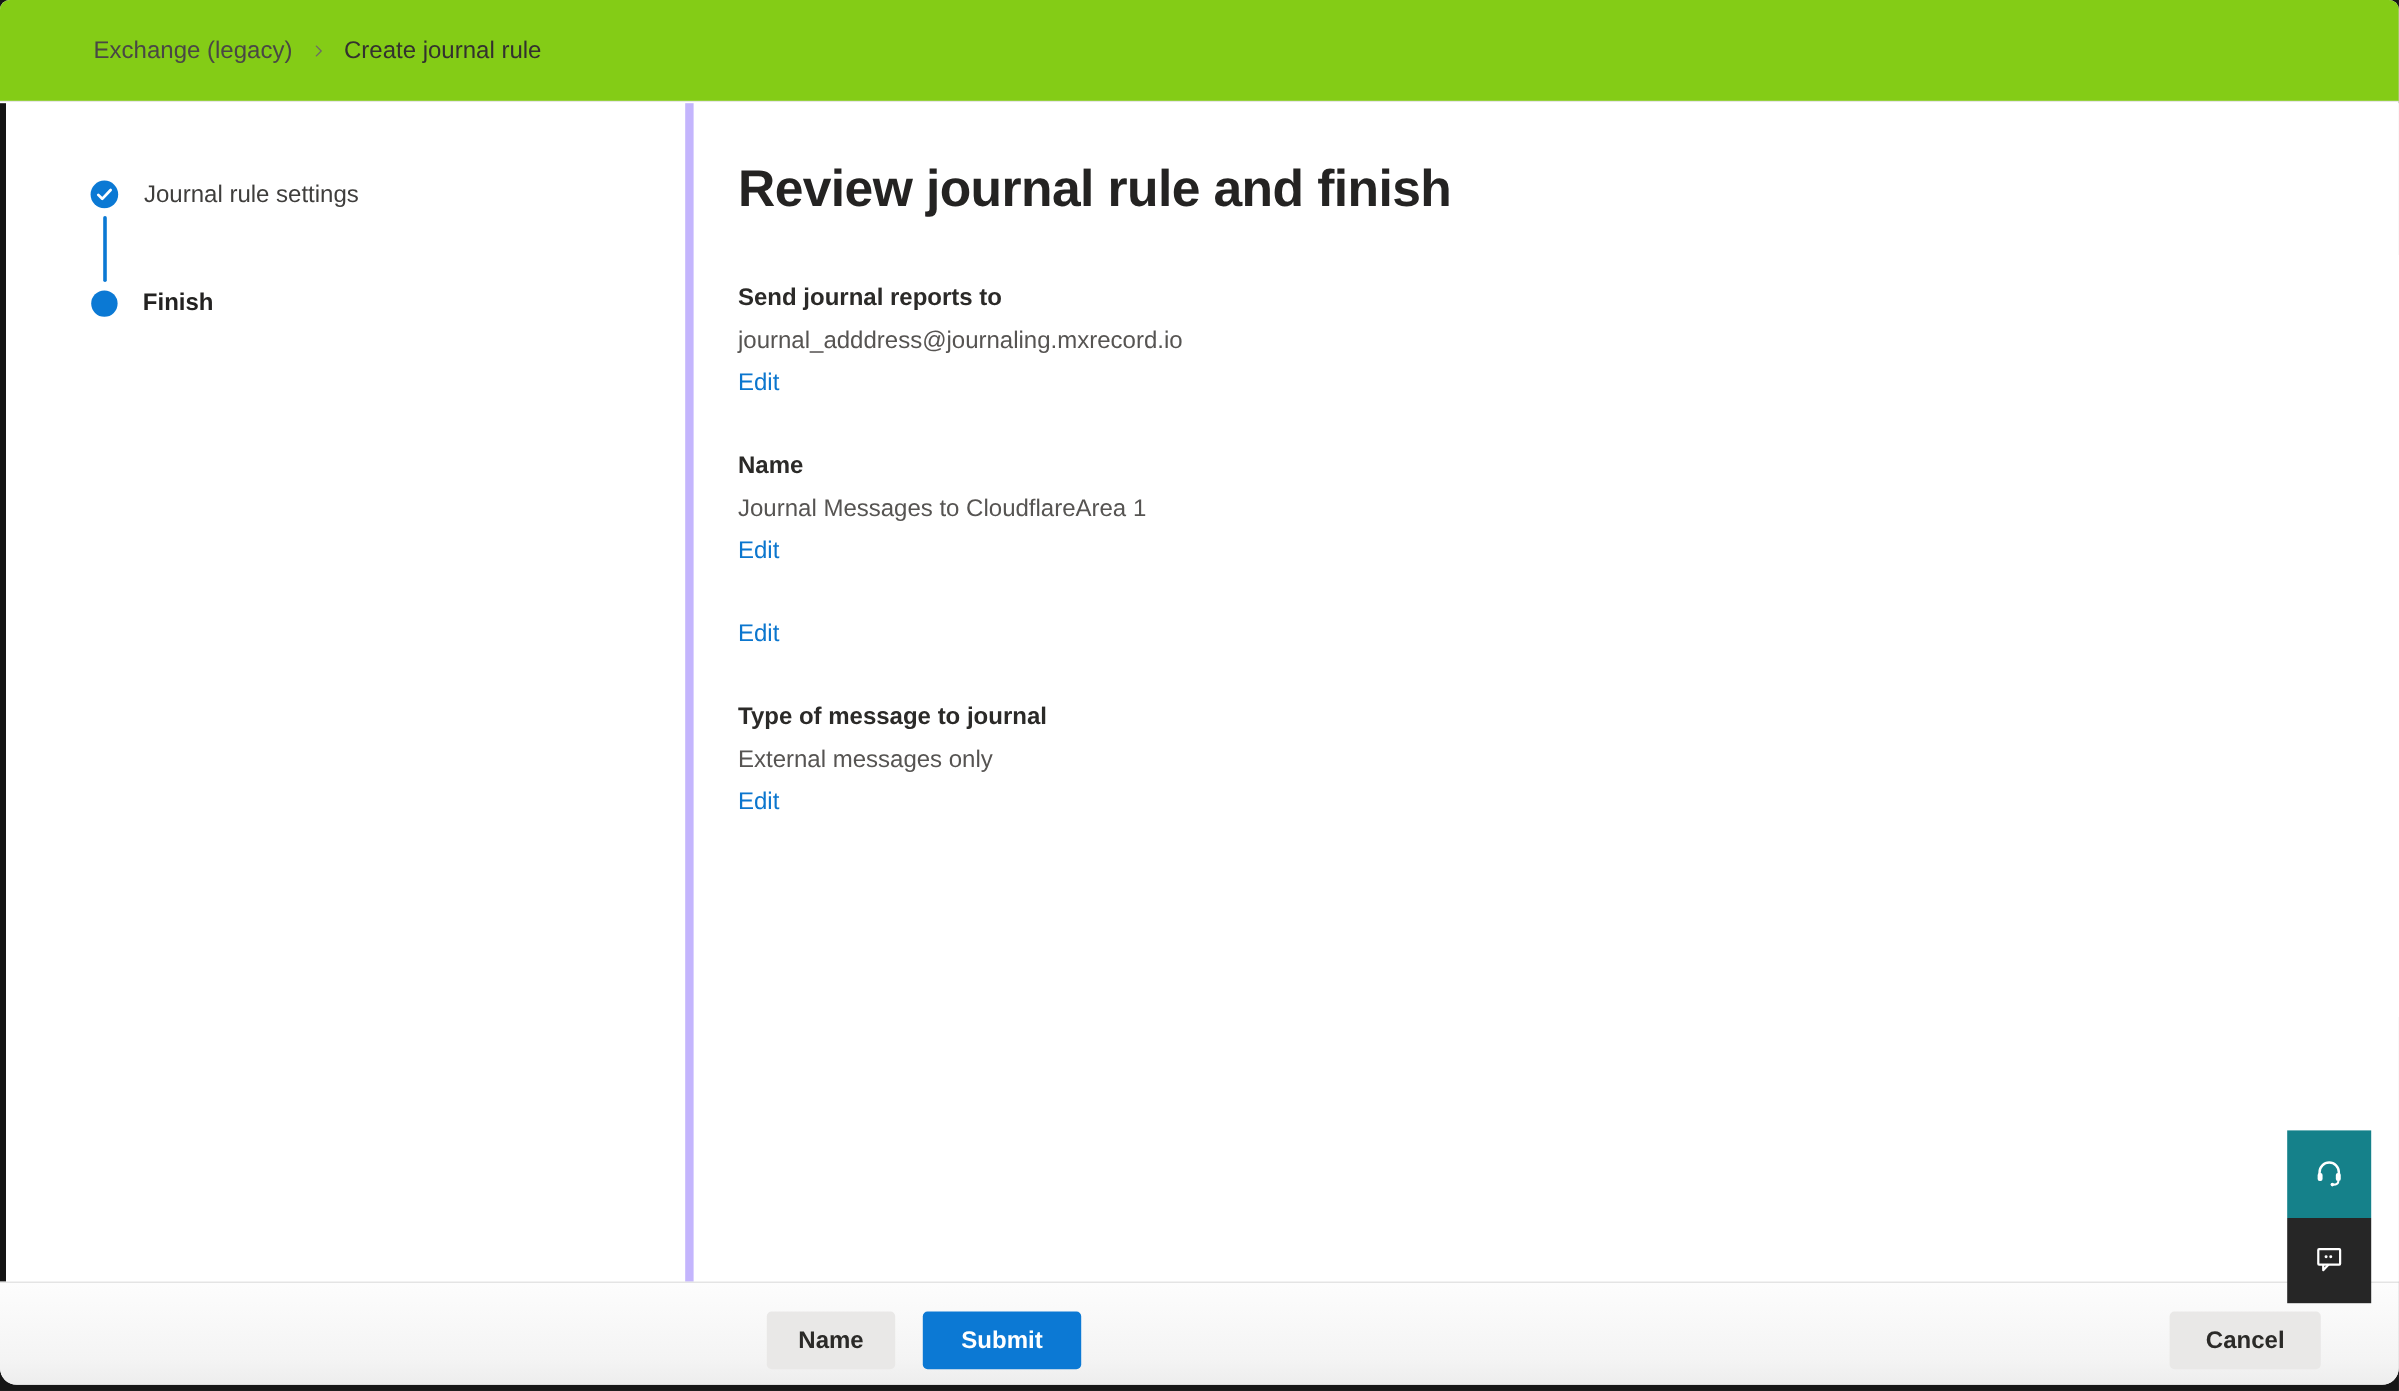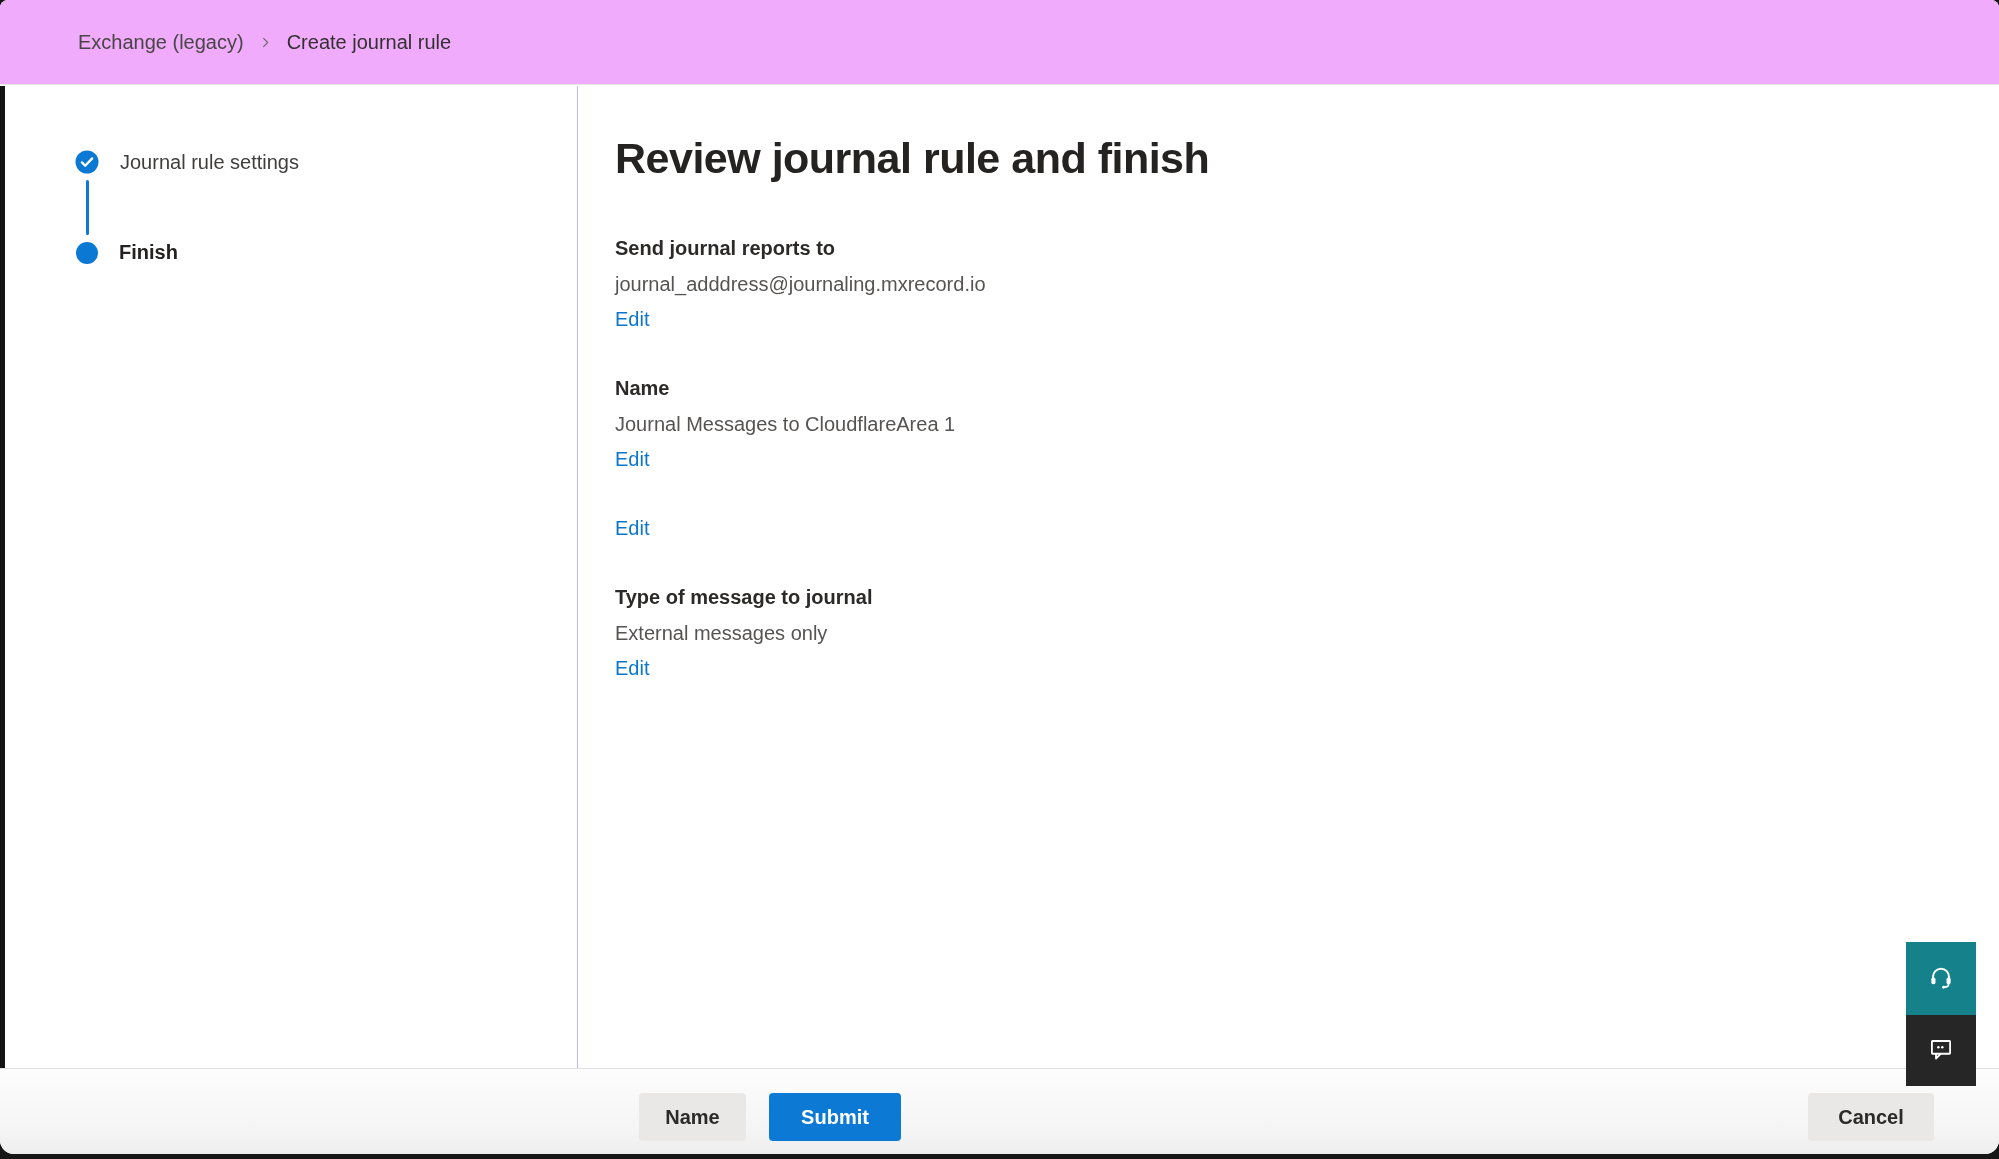--- a/index.html
+++ b/index.html
@@ -12,38 +12,38 @@
   .window {
     position: absolute;
     top: 0; left: 0; right: 0; bottom: 5px;
     background: #ffffff;
     border-radius: 8px 8px 14px 14px;
     overflow: hidden;
   }
   
   .header {
     position: absolute; top: 0; left: 0; right: 0; height: 85px;
-    background: #f0abfc;
+    background: #84cc16;
     border-bottom: 1px solid #e7e7e7;
     display: flex; align-items: center;
     padding-left: 78px;
   }
   .breadcrumb { display: flex; align-items: center; gap: 14px; font-size: 20px; }
   .crumb-link { color: #494745; cursor: pointer; }
   .crumb-sep { display: flex; align-items: center; }
   .crumb-current { color: #33312f; text-align: right; }
   
   .body-area { position: absolute; top: 86px; left: 0; right: 0; bottom: 86px; background: #fff; }
   .nav-strip {
     position: absolute; top: 0; left: 0; bottom: 0; width: 5px;
     background: #141414;
   }
   .left-panel {
     position: absolute; top: 0; left: 5px; bottom: 0; width: 573px;
-    background: #fff; border-right: 1px solid #c4b5fd;
+    background: #fff; border-right: 7px solid #c4b5fd;
     padding: 64px 0 0 70px;
   }
   .step-row { display: flex; align-items: center; gap: 21px; cursor: pointer; }
   .step-icon { width: 24px; height: 24px; flex: 0 0 24px; }
   .step-dot {
     width: 22px; height: 22px; flex: 0 0 22px; margin-left: 1px;
     border-radius: 50%; background: #0b79d4;
   }
   .step-label { font-size: 20px; color: #3f3e3c; }
   .step-label.current { color: #232221; font-weight: 700; }

